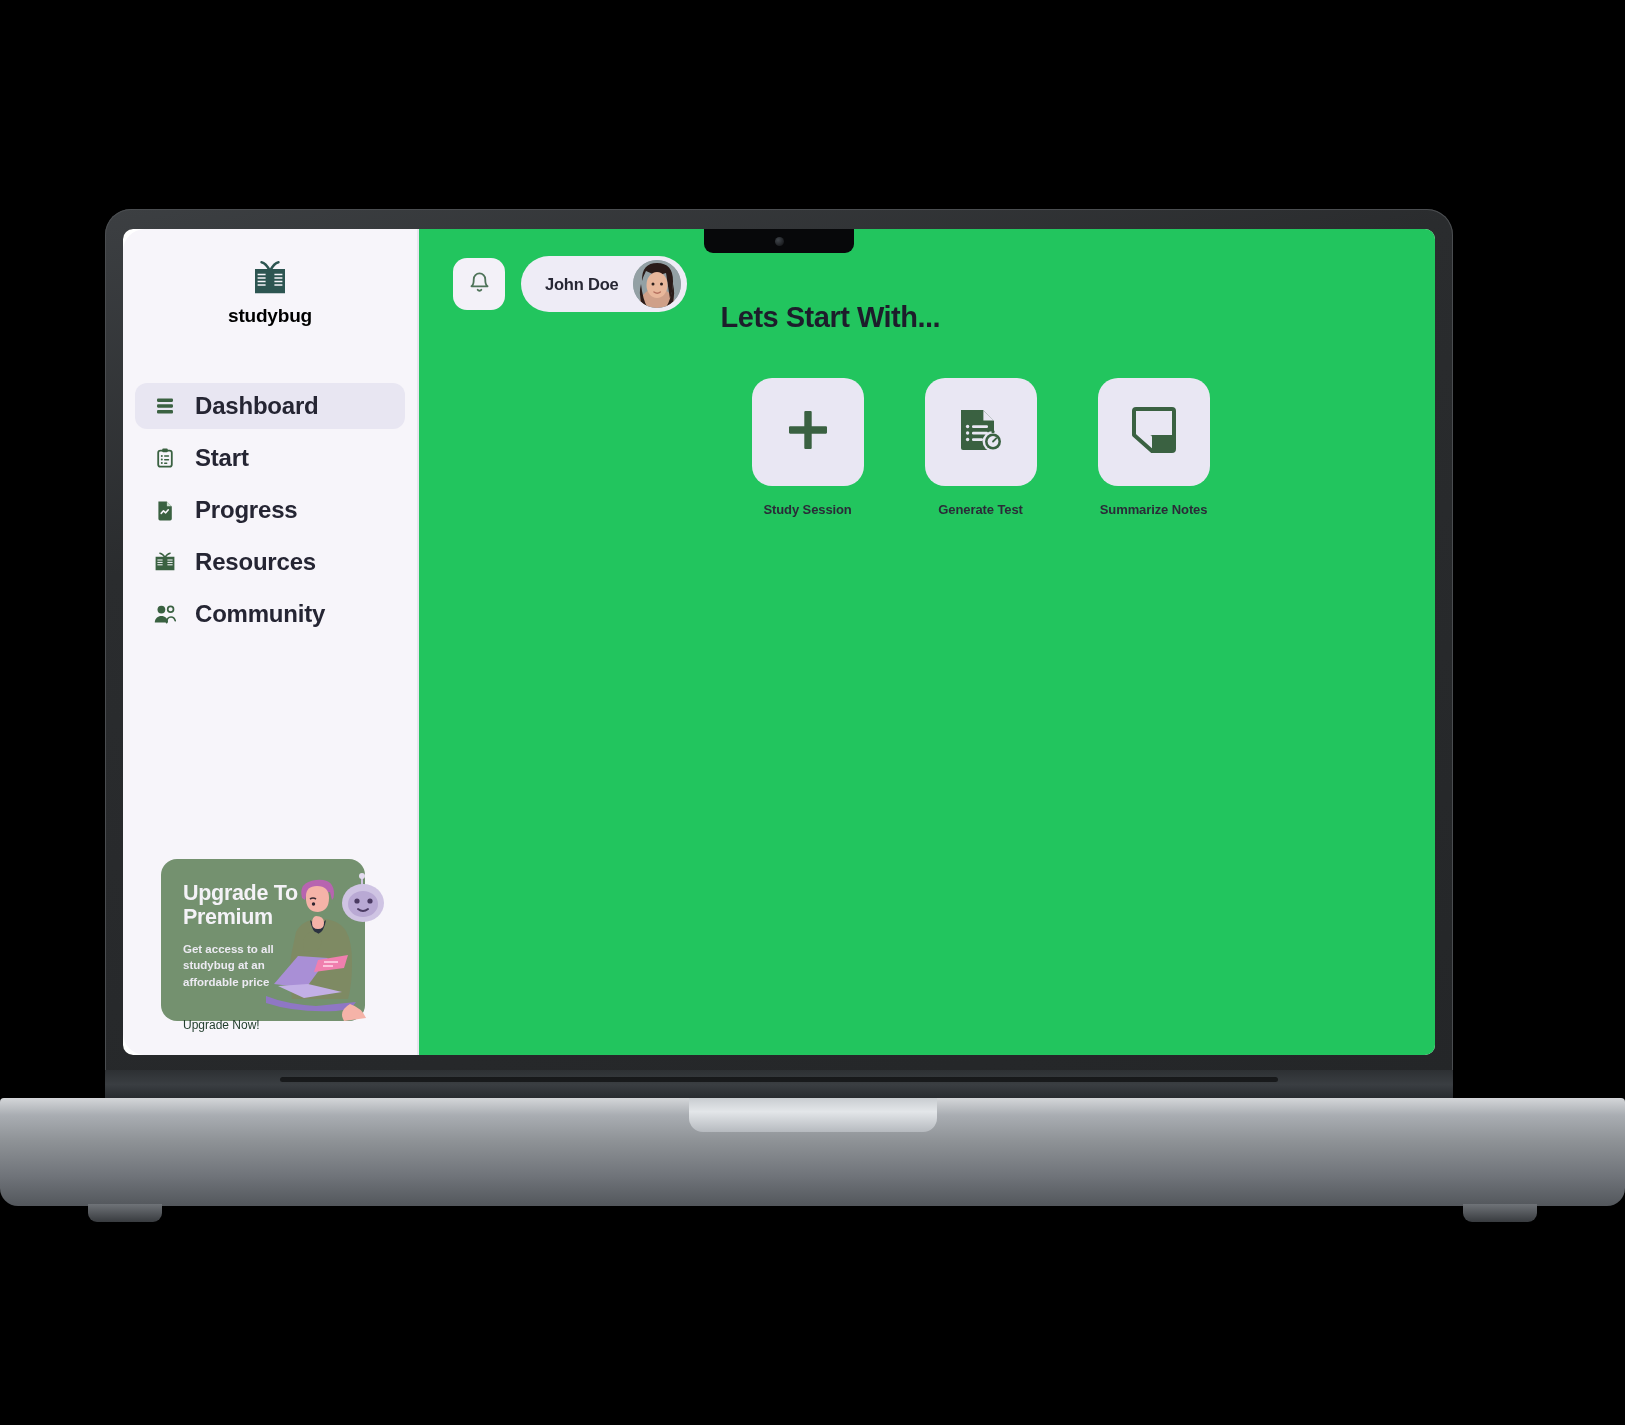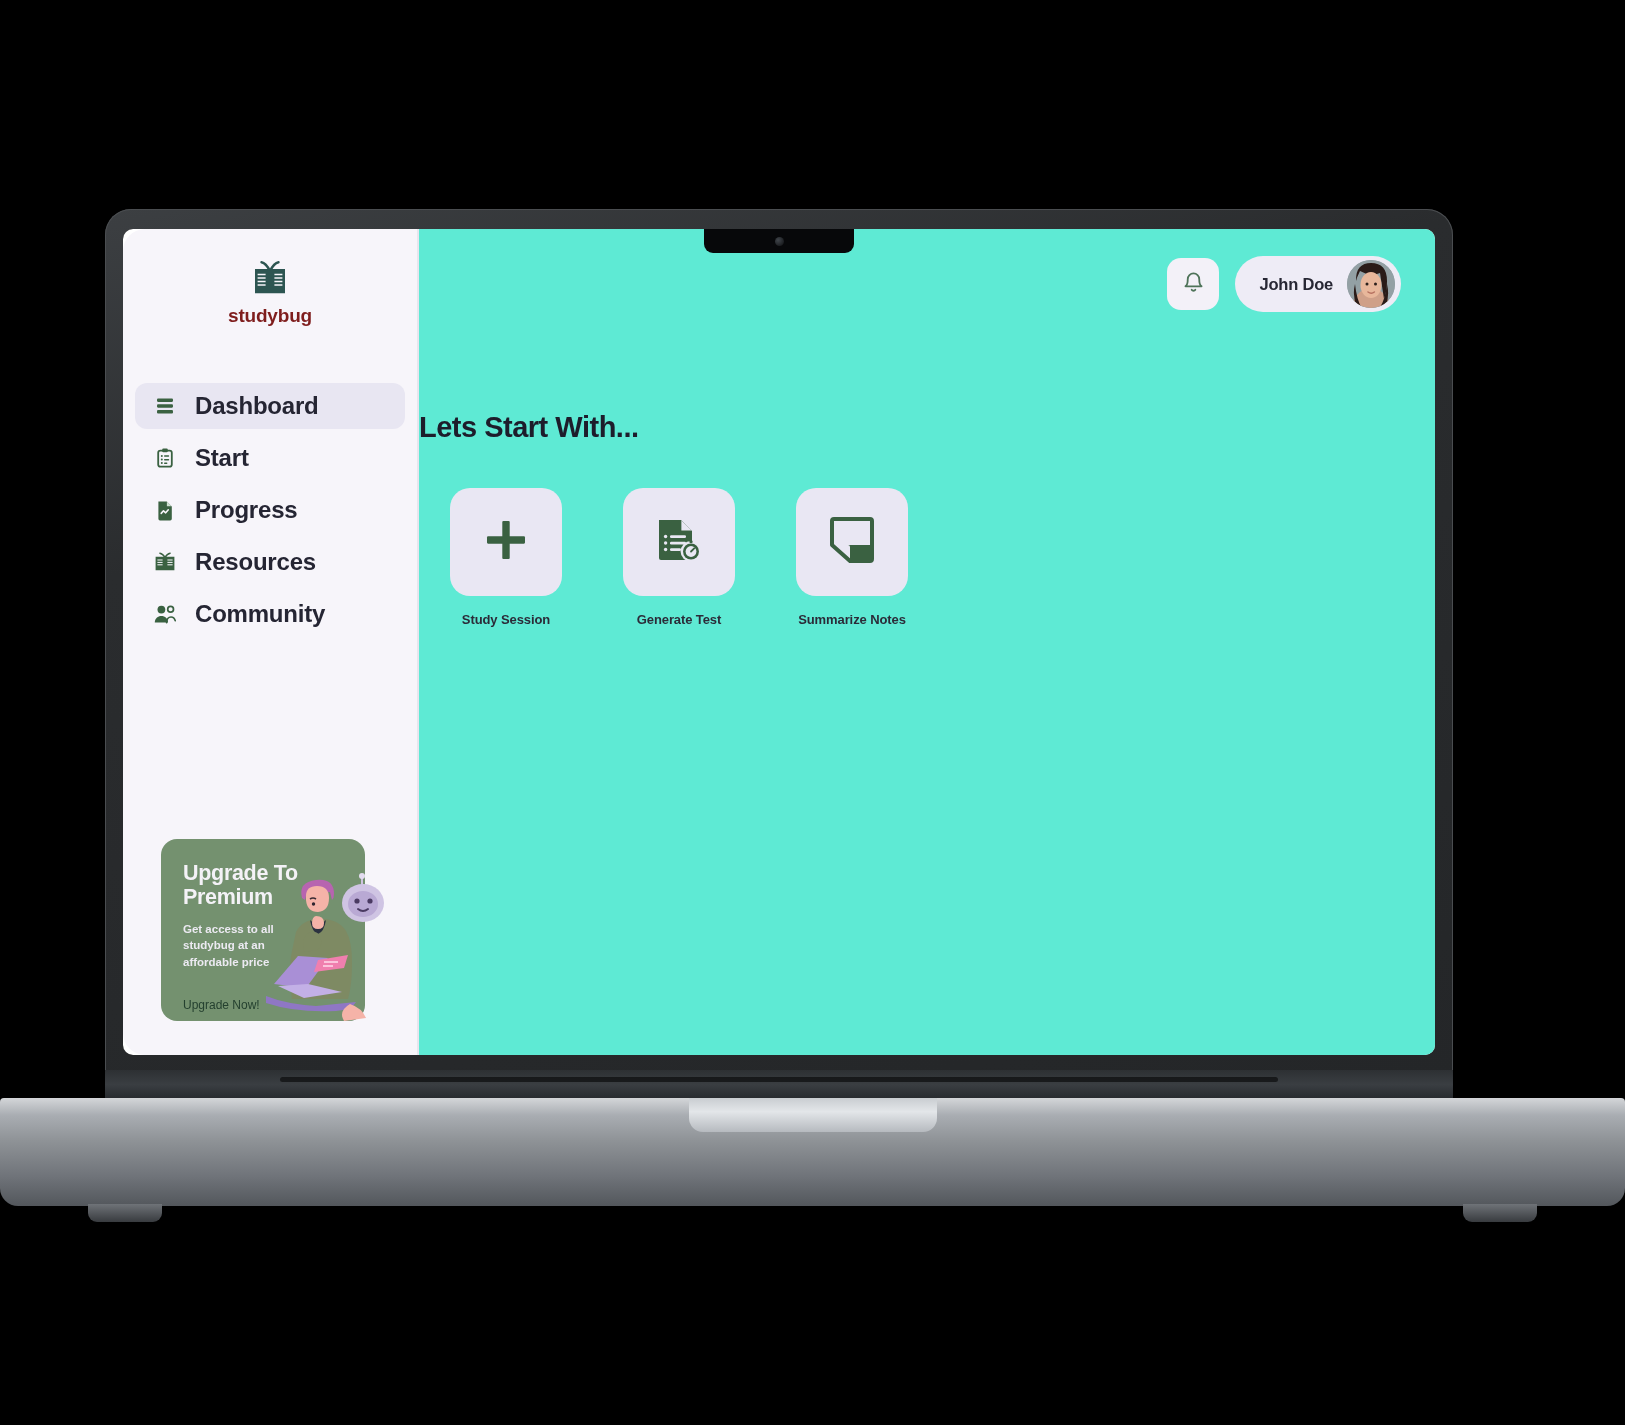--- a/index.html
+++ b/index.html
@@ -71,45 +71,45 @@
   .sidebar {
     width:296px; flex:0 0 296px;
     background:#f7f5fa;
     border-right:2px solid #e7e5ee;
     border-radius:22px 0 0 22px;
     display:flex; flex-direction:column;
     padding-top:30px;
     position:relative;
   }
   .brand { display:flex; flex-direction:column; align-items:center; gap:2px; margin-bottom:56px; }
-  .brand-name { font-size:19px; font-weight:700; color:#7f1d1d; letter-spacing:-.2px; }
+  .brand-name { font-size:19px; font-weight:700; color:#000000; letter-spacing:-.2px; }
 
   .nav { display:flex; flex-direction:column; gap:6px; padding:0 12px; }
   .nav-item {
     display:flex; align-items:center; gap:18px;
     height:46px; padding:0 18px; border-radius:12px;
     cursor:pointer;
   }
   .nav-item.active { background:#e8e6f2; }
   .nav-label { font-size:24px; font-weight:700; color:#252533; letter-spacing:-.2px; }
   .nav-ico { width:24px; height:24px; flex:0 0 24px; display:flex; align-items:center; justify-content:center; }
 
   .promo-wrap { margin-top:auto; padding:0 0 34px 38px; }
   .promo {
-    position:relative; width:204px; height:182px;
+    position:relative; width:204px; height:162px;
     background:#74916f; border-radius:16px;
     padding:22px 0 18px 22px; overflow:visible;
   }
   .promo-title { font-size:21.5px; line-height:1.12; font-weight:700; color:#f4f2f7; letter-spacing:-.3px; width:130px; }
   .promo-sub { margin-top:12px; font-size:11.5px; line-height:1.42; font-weight:700; color:#eceaf2; width:108px; }
   .promo-cta { margin-top:28px; font-size:12px; font-weight:400; color:#24402f; cursor:pointer; }
   .promo-art { position:absolute; right:-26px; bottom:0; width:125px; height:165px; }
 
   
-  .main { flex:1; display:flex; flex-direction:column; background:#5eead4; position:relative; }
+  .main { flex:1; display:flex; background:#22c55e; position:relative; }
   .topbar { height:110px; display:flex; align-items:center; justify-content:flex-end; padding:0 34px; gap:16px; }
   .bell-btn {
     width:52px; height:52px; border-radius:14px; background:#f3f1f8;
     display:flex; align-items:center; justify-content:center; cursor:pointer; border:none;
   }
   .user-chip {
     height:56px; display:flex; align-items:center; gap:14px;
     background:#eeecf6; border-radius:28px; padding:4px 6px 4px 24px; cursor:pointer;
   }
   .user-name { font-size:16.5px; font-weight:700; color:#272734; letter-spacing:-.2px; }

